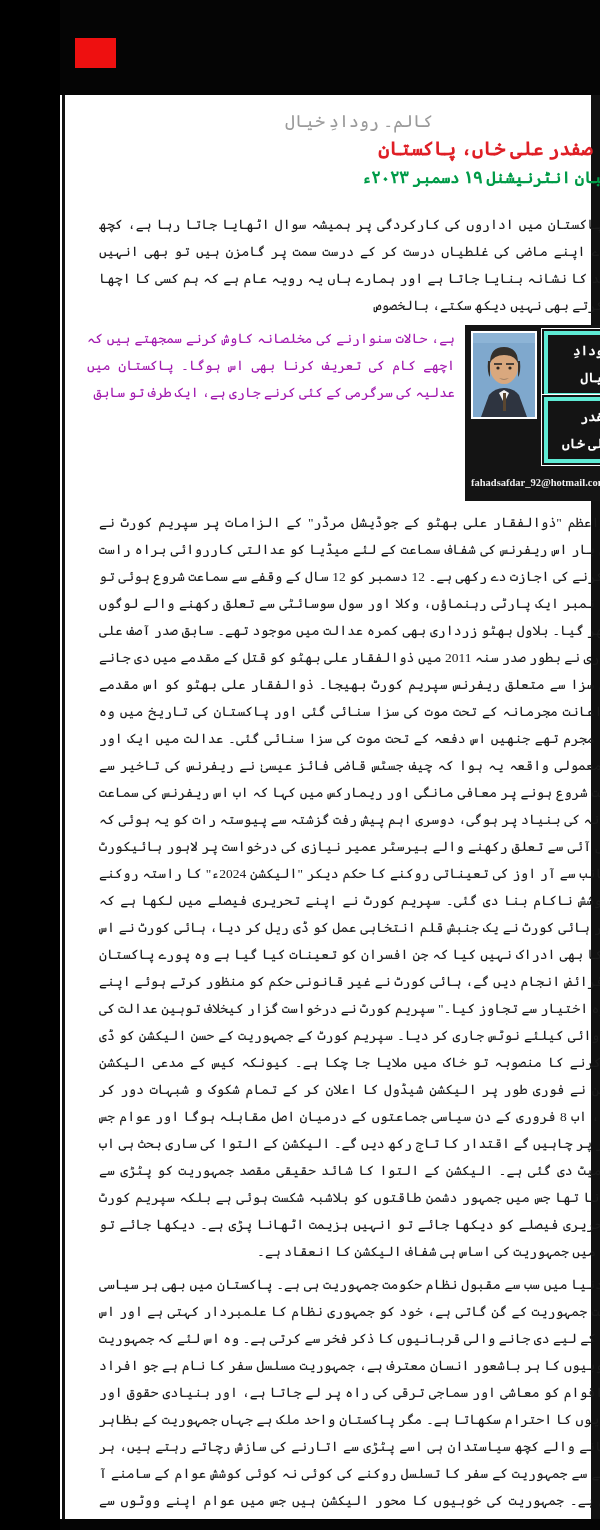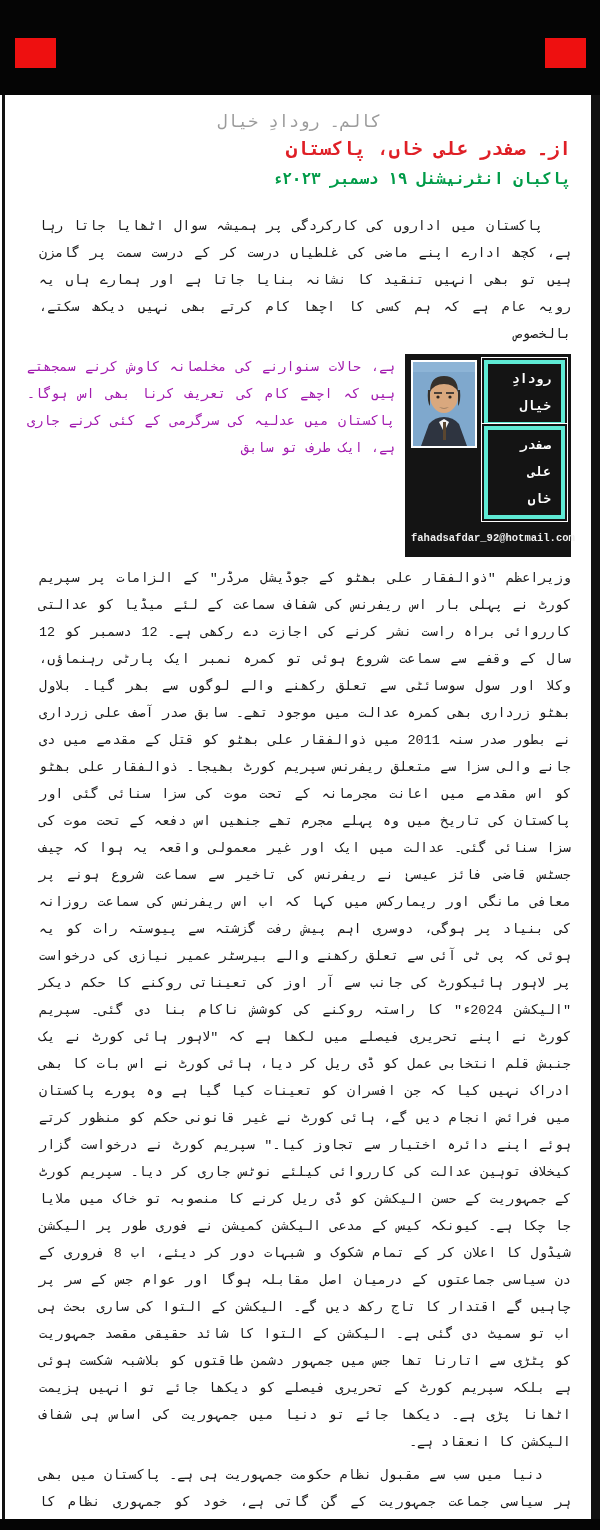--- a/index.html
+++ b/index.html
@@ -1,18 +1,18 @@
 <!DOCTYPE html>
 <html lang="ur" dir="rtl"><head>
 <meta charset="utf-8">
 <style>
   html, body { margin:0; padding:0; background:#000; }
   .page {
-    position:relative; width:600px; height:1530px; background:#ffffff;
-    overflow:hidden; font-family:Liberation Mono, monospace;
+    position:relative; width:540px; height:1530px; background:#ffffff;
+    overflow:hidden; font-family:Liberation Serif, serif;
   }
   
   .top-band   { position:absolute; top:0; left:0; width:600px; height:95px; background:#050505; }
   .red-mark   { position:absolute; top:38px; width:41px; height:30px; }
   .red-mark.left  { left:15px; }
   .red-mark.right { left:545px; }
   .frame-left  { position:absolute; top:95px; left:2px;  width:3px;  height:1424px; background:#111; }
   .frame-right { position:absolute; top:95px; right:0;   width:9px;  height:1424px; background:#111; }
   .bottom-band { position:absolute; top:1519px; left:0; width:600px; height:11px; background:#050505; }
 

